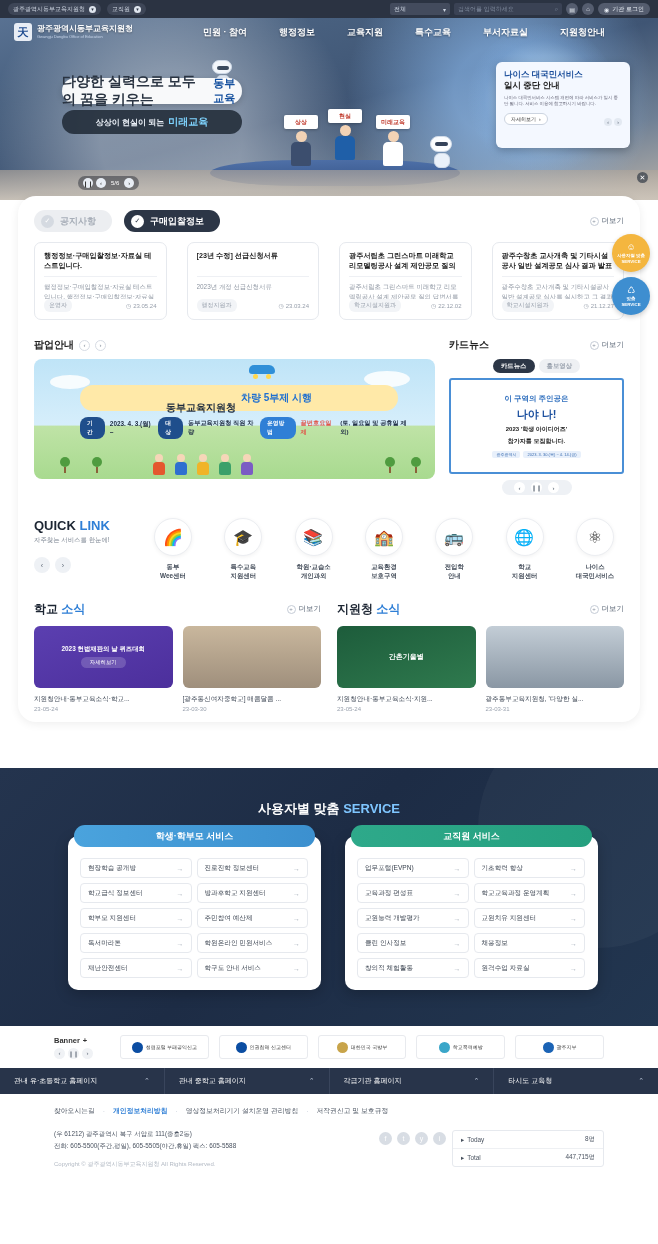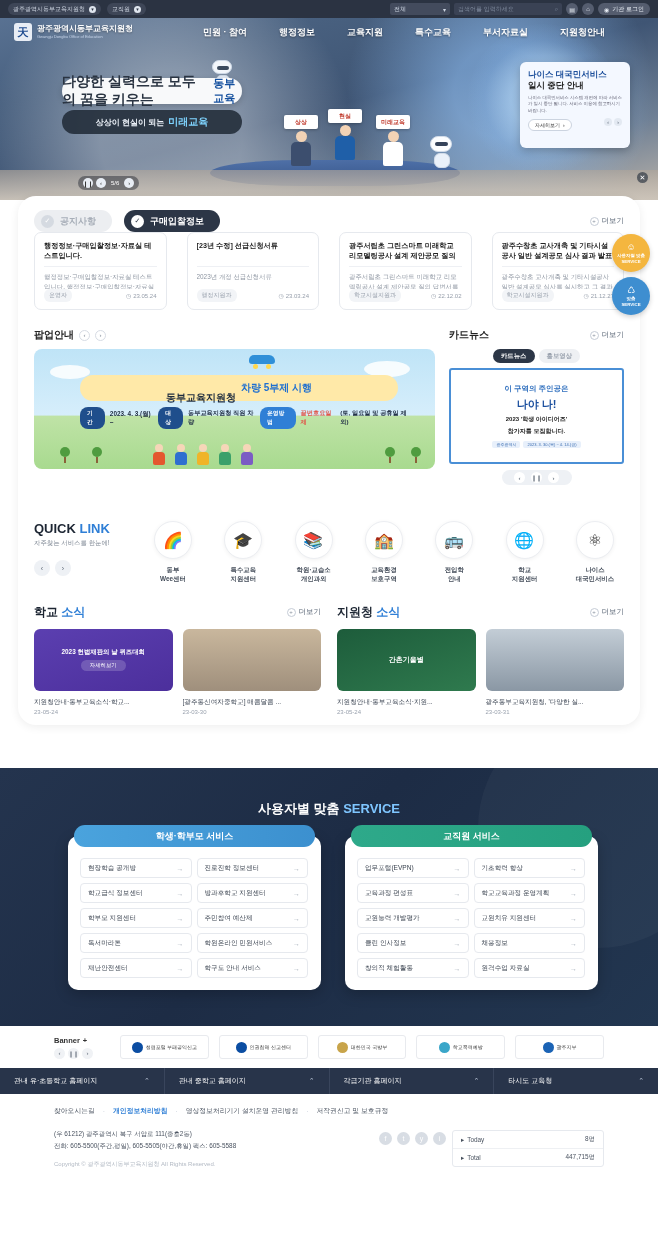--- a/index.html
+++ b/index.html
@@ -101,21 +101,21 @@
   .person .torso { width:20px; height:24px; margin:0 auto; border-radius:5px 5px 2px 2px; }
   .p1 { left:286px; } .p1 .torso { background:#3c4e6e; }
   .p2 { left:330px; bottom:40px; } .p2 .torso { background:#1f5fa8; }
   .p3 { left:378px; } .p3 .torso { background:#ffffff; }
   .robot2 { position:absolute; left:430px; bottom:30px; width:24px; height:34px; }
   .robot2 .head { width:22px; height:16px; border-radius:8px; background:#fbfdff; border:1px solid #d2dce9; }
   .robot2 .head:after { content:""; display:block; margin:5px auto; width:13px; height:4px;
     border-radius:3px; background:#33425a; }
   .robot2 .body { width:16px; height:15px; margin:1px auto; border-radius:6px; background:#eaf1fa; border:1px solid #d2dce9; }
   .hero-card {
-    position:absolute; right:28px; top:62px; width:110px; height:86px; border-radius:6px;
+    position:absolute; right:28px; top:62px; width:134px; height:86px; border-radius:6px;
     background:#f4f8ff; box-shadow:0 3px 8px rgba(0,0,0,.25); padding:7px 8px;
   }
   .hero-card .hc-t1 { font-size:8.5px; font-weight:bold; color:#1b4e9b; line-height:1.25; }
   .hero-card .hc-t2 { font-size:8.5px; font-weight:bold; color:#222; margin-bottom:3px; }
   .hero-card .hc-p { font-size:4.4px; color:#667; line-height:1.5; }
   .hero-card .hc-btn { margin-top:5px; display:inline-flex; align-items:center; gap:3px;
     font-size:5px; color:#333; background:#fff; border:1px solid #ccd4e0; border-radius:7px; padding:2px 6px; }
   .hero-card .hc-nav { position:absolute; right:8px; bottom:22px; display:flex; gap:2px; }
   .hero-card .hc-nav span { width:8px; height:8px; border-radius:50%; background:#e3e9f2;
     font-size:5px; color:#55606f; display:flex; align-items:center; justify-content:center; }
@@ -141,21 +141,21 @@
   .tab .dot { width:13px; height:13px; border-radius:50%; display:flex; align-items:center;
     justify-content:center; font-size:7px; }
   .tab.off { background:#eceef1; color:#a7aeb8; }
   .tab.off .dot { background:#d5dae1; color:#fff; }
   .tab.on { background:#2c3646; color:#fff; }
   .tab.on .dot { background:#fff; color:#2c3646; }
   .more { margin-left:auto; display:flex; align-items:center; gap:3px; font-size:7.5px; color:#5a6676; }
   .more .plus { width:9px; height:9px; border-radius:50%; border:1px solid #c5ccd6; color:#8a93a0;
     font-size:6px; display:flex; align-items:center; justify-content:center; }
 
-  .cards { display:flex; gap:20px; margin-top:0; }
+  .cards { display:flex; gap:20px; margin-top:10px; }
   .ncard { flex:1; border:1px solid #e6e9ee; border-radius:7px; padding:8px 9px 7px; height:78px;
     display:flex; flex-direction:column; }
   .ncard .tt { font-size:7.2px; font-weight:bold; color:#222; line-height:1.45; height:21px; overflow:hidden; }
   .ncard .dv { border-top:1px solid #eef0f4; margin:6px 0 5px; }
   .ncard .ds { font-size:6.4px; color:#8d95a1; line-height:1.5; height:18px; overflow:hidden; }
   .ncard .mt { margin-top:auto; display:flex; justify-content:space-between; align-items:center;
     font-size:6px; color:#98a0ac; }
   .ncard .mt .dept { background:#f2f4f7; border-radius:6px; padding:2px 5px; }
   .ncard .mt .dt { display:flex; align-items:center; gap:2px; }
 
@@ -209,21 +209,21 @@
   .cn-frame .l2 { font-size:11px; color:#1b4f9e; font-weight:bold; }
   .cn-frame .l3 { font-size:6px; color:#222; font-weight:bold; text-align:center; line-height:1.45; }
   .cn-frame .l4 { display:flex; gap:3px; margin-top:2px; }
   .cn-frame .l4 span { font-size:4px; background:#e8f0fb; color:#3a6cb0; border-radius:2px; padding:1px 4px; }
   .cn-ctrl { margin:6px auto 0; width:70px; height:15px; border-radius:8px; background:#eef1f5;
     display:flex; align-items:center; justify-content:center; gap:6px; }
   .cn-ctrl span { width:11px; height:11px; border-radius:50%; background:#fff; font-size:6px;
     display:flex; align-items:center; justify-content:center; color:#44505f; }
 
   
-  .quick { display:flex; align-items:flex-start; margin-top:36px; }
+  .quick { display:flex; align-items:flex-start; margin-top:23px; }
   .q-left { width:110px; }
   .q-left .ql { font-size:13px; font-weight:bold; color:#1d2633; }
   .q-left .ql em { color:#2f7fd6; font-style:normal; }
   .q-left .qs { font-size:6.4px; color:#7b8491; margin-top:3px; }
   .q-left .qa { display:flex; gap:5px; margin-top:12px; }
   .q-left .qa span { width:16px; height:16px; border-radius:50%; background:#eef1f5; color:#5c6675;
     font-size:7px; display:flex; align-items:center; justify-content:center; }
   .q-items { flex:1; display:flex; justify-content:space-between; }
   .qi { width:58px; text-align:center; }
   .qi .circ { width:38px; height:38px; border-radius:50%; background:#fff; border:1px solid #eceef2;

